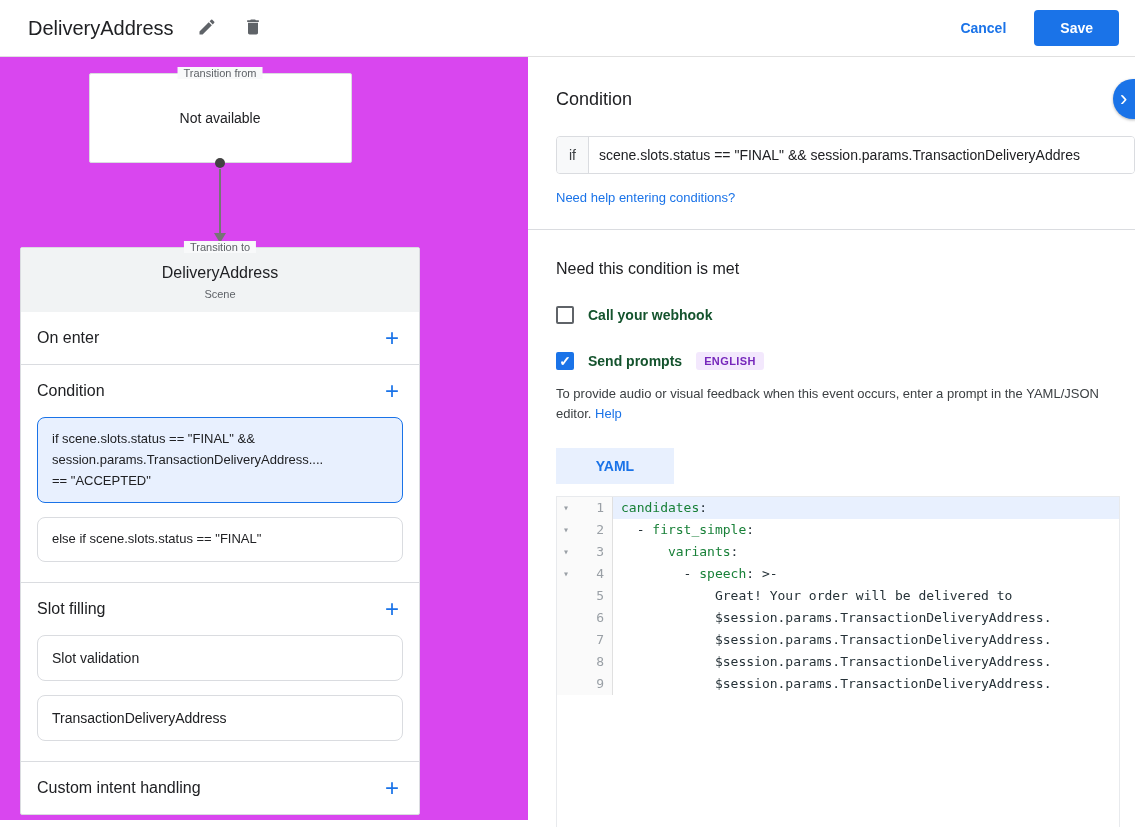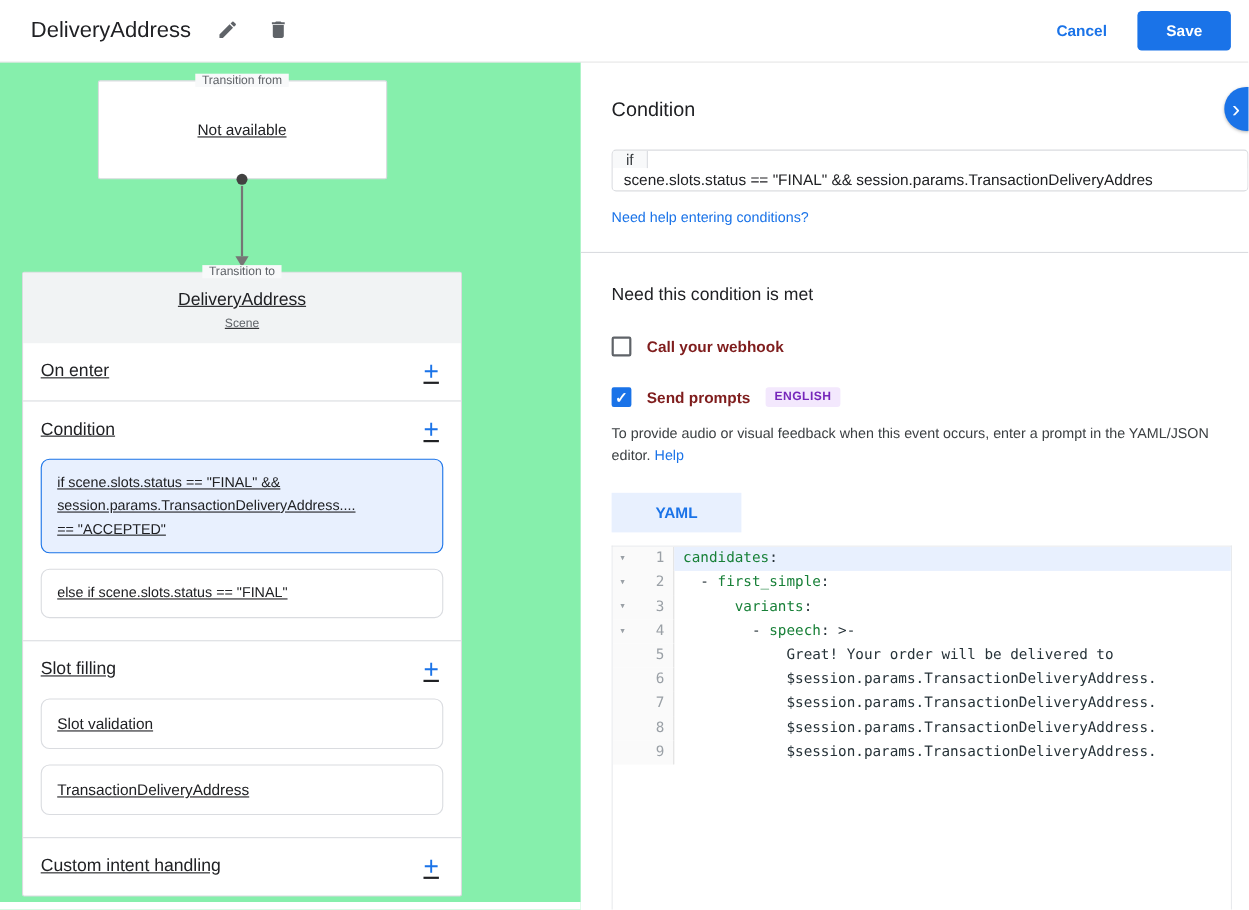--- a/index.html
+++ b/index.html
@@ -15,21 +15,21 @@
               display:flex; align-items:center; justify-content:center; }
   .icon-btn svg { width:20px; height:20px; fill:#5f6368; }
   .actions { display:flex; align-items:center; gap:28px; }
   .cancel-btn { background:none; border:none; color:#1a73e8; font-size:14px; font-weight:700;
                 font-family:inherit; cursor:pointer; }
   .save-btn { background:#1a73e8; color:#fff; border:none; border-radius:4px; font-family:inherit;
               font-size:14px; font-weight:700; padding:10px 26px; cursor:pointer; }
 
   
   .content { display:flex; height:770px; }
-  .left-panel { width:528px; background:#86efac; position:relative; overflow:hidden; flex-shrink:0;text-decoration:underline; }
+  .left-panel { width:528px; background:#d946ef; position:relative; overflow:hidden; flex-shrink:0; }
   .right-panel { flex:1; background:#fff; position:relative; display:flex; flex-direction:column; min-width:0; }
 
   
   .flow-col { width:400px; margin:16px 0 0 20px; position:relative; }
   .tfrom-box { width:263px; height:90px; margin:0 auto; position:relative; background:#fff;
                border:1px solid #dadce0; border-radius:2px; display:flex; align-items:center; justify-content:center; }
   .border-label { position:absolute; top:-7px; left:50%; transform:translateX(-50%);
                   background:#f8f9fa; padding:0 6px; font-size:11px; color:#5f6368; white-space:nowrap; }
   .tfrom-value { font-size:14px; color:#202124; }
   .connector { height:84px; position:relative; }
@@ -56,36 +56,36 @@
                font-size:14px; color:#202124; cursor:pointer; }
   .hscroll { position:absolute; left:0; right:0; bottom:0; height:7px; background:#fff; }
 
   
   .detail-heading { font-size:18px; font-weight:400; color:#202124; margin:32px 28px 0; }
   .collapse-btn { position:absolute; top:22px; right:-18px; width:40px; height:40px; border:none;
                   border-radius:50%; background:#1a73e8; color:#fff; cursor:pointer;
                   display:flex; align-items:center; padding-left:7px;
                   box-shadow:0 1px 3px rgba(0,0,0,.3); font-size:22px; font-family:inherit; }
   .cond-row { margin:26px 0 0 28px; display:flex; height:38px; border:1px solid #dadce0;
-              border-radius:4px; overflow:hidden; background:#fff;flex-direction:column; }
+              border-radius:4px; overflow:hidden; background:#fff; }
   .if-cell { width:32px; display:flex; align-items:center; justify-content:center;
              background:#f8f9fa; border-right:1px solid #dadce0; font-size:14px; color:#3c4043; }
   .cond-input { flex:1; border:none; outline:none; padding:0 10px; font-size:14px; color:#202124;
                 font-family:inherit; white-space:nowrap; overflow:hidden; text-overflow:clip; }
   .help-link, .inline-link { color:#1a73e8; font-size:13px; text-decoration:none; cursor:pointer; }
   .help-link { margin:16px 28px 0; display:inline-block; align-self:flex-start; }
   .divider { margin-top:24px; border:none; border-top:1px solid #dadce0; width:100%; }
   .met-heading { font-size:16px; font-weight:400; color:#202124; margin:30px 28px 0; }
   .check-row { display:flex; align-items:center; gap:14px; margin:28px 28px 0; }
   .checkbox { width:18px; height:18px; border:2px solid #5f6368; border-radius:2px; background:#fff;
               cursor:pointer; flex-shrink:0; display:flex; align-items:center; justify-content:center; }
   .checkbox .chk { display:none; color:#fff; font-size:14px; font-weight:700; line-height:1; }
   .checkbox.checked { background:#1a73e8; border-color:#1a73e8; }
   .checkbox.checked .chk { display:block; }
-  .check-label { font-size:14px; font-weight:700; color:#7f1d1d; }
+  .check-label { font-size:14px; font-weight:700; color:#14532d; }
   .badge { margin-left:12px; background:#f3e8fd; color:#7627bb; font-size:11px; font-weight:700;
            letter-spacing:.4px; padding:3px 8px; border-radius:3px; }
   .hint { margin:14px 28px 0; font-size:13px; line-height:1.55; color:#3c4043; max-width:565px; }
   .tabs { display:flex; margin:24px 28px 0;gap:11px; }
   .tab { width:118px; height:36px; display:flex; align-items:center; justify-content:center;
          font-size:14px; font-weight:700; color:#5f6368; cursor:pointer; background:#fff; }
   .tab.active { background:#e8f0fe; color:#1a73e8; }
 
   
   .code-editor { flex:1; min-height:0; margin:12px 15px 0 28px; border:1px solid #e8eaed; border-bottom:none;

